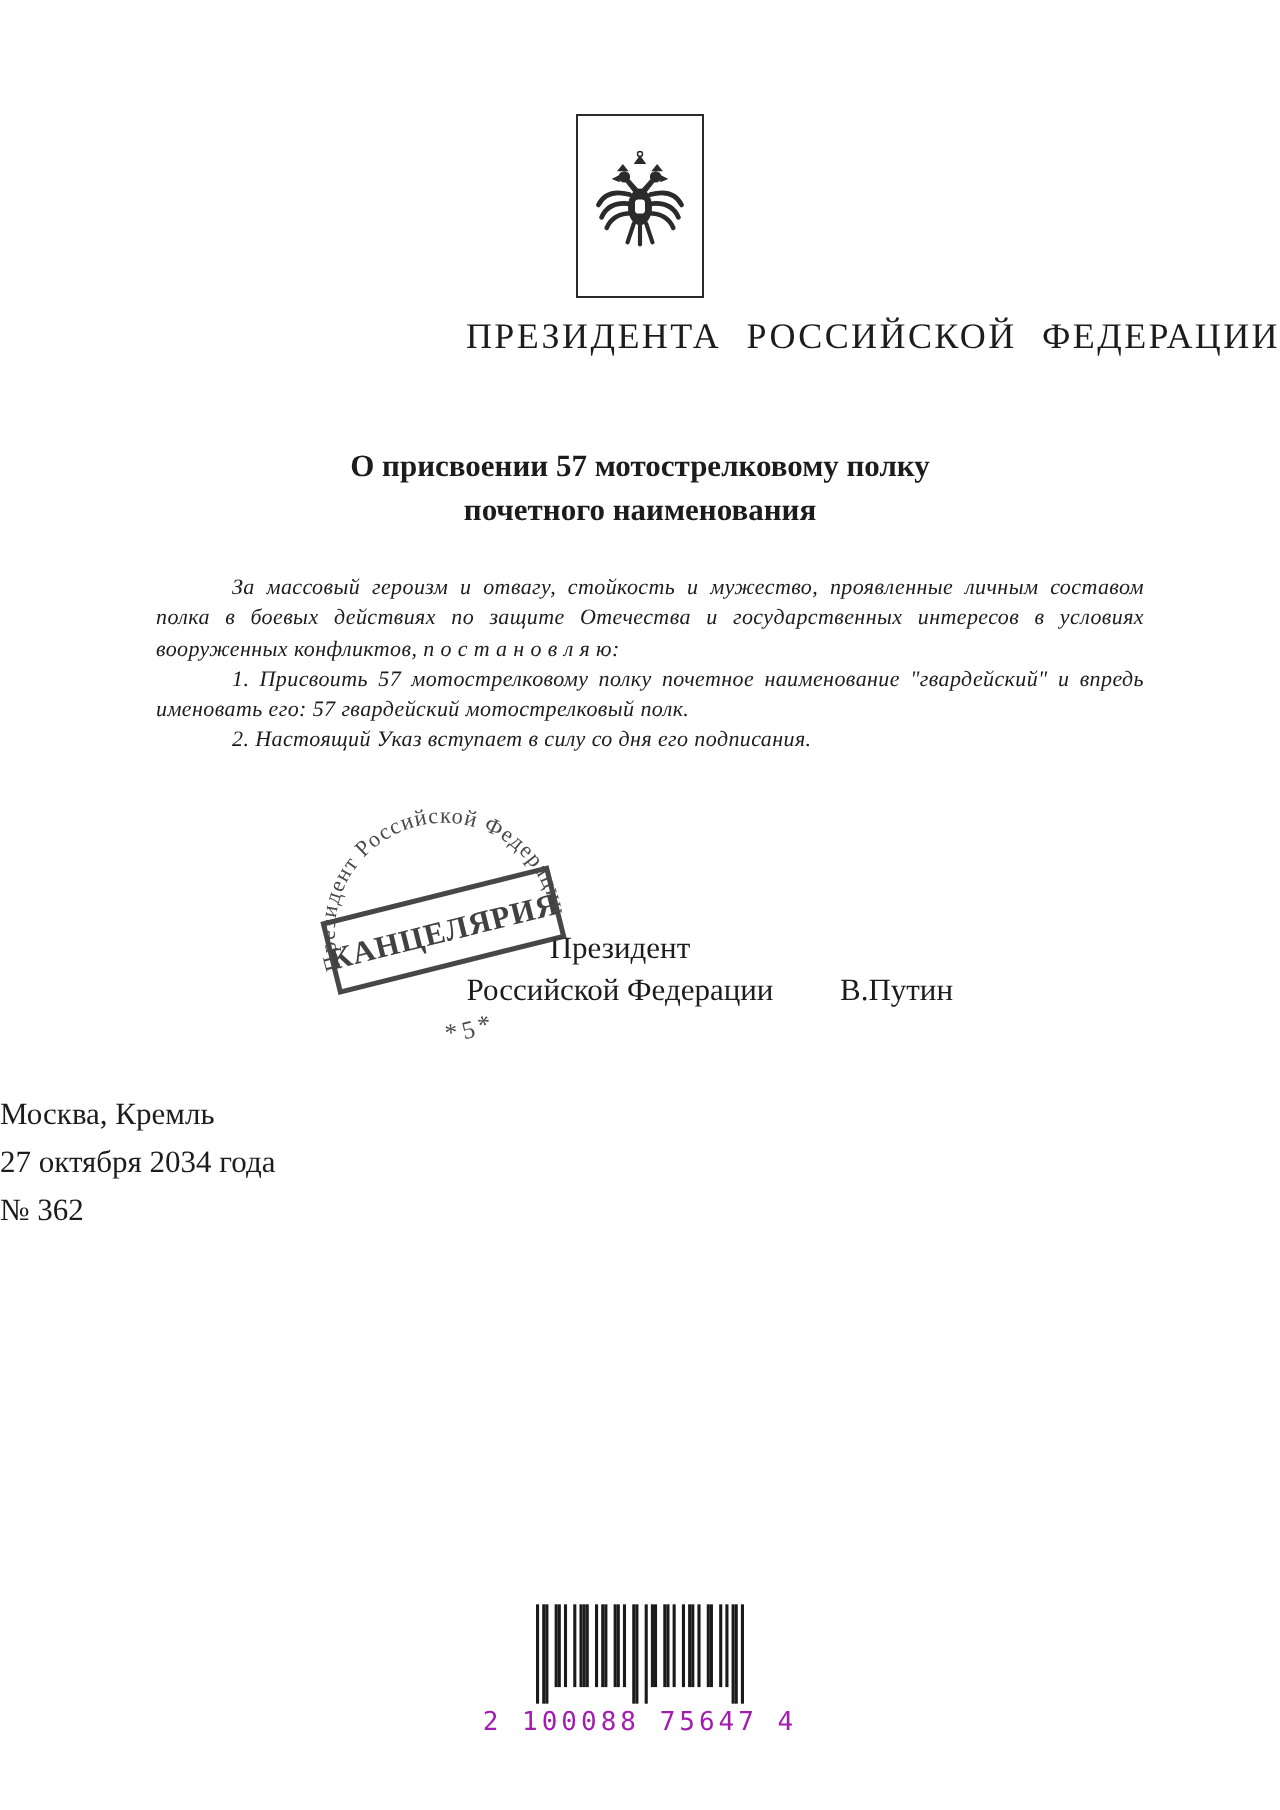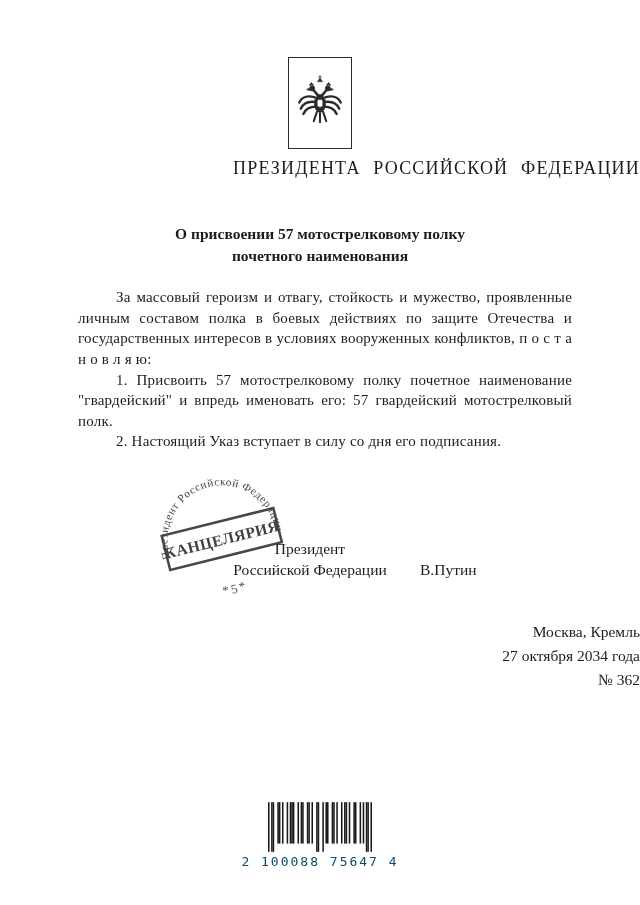--- a/index.html
+++ b/index.html
@@ -42,24 +42,25 @@
   }
   .doc-heading {
     margin-top: 44px;
     text-align: center;
     font-size: 15.5px;
     font-weight: bold;
     line-height: 1.4;
   }
   .doc-body {
     margin: 21px 68px 0 78px;
-    font-size: 15px;
+    font-size: 11px;
     line-height: 1.37;
     text-align: justify;
     letter-spacing: 0.2px;
+    font-style: italic;
   }
   .doc-body p { margin: 0; text-indent: 38px; }
   .sig-area {
     position: relative;
     margin-top: 86px;
     height: 60px;
   }
   .sig-row {
     display: flex;
     align-items: flex-end;
@@ -75,36 +76,35 @@
     width: 156px;
     height: 156px;
     transform: rotate(-14deg);
     opacity: 0.93;
     pointer-events: none;
   }
   .footer {
     margin-top: 22px;
     font-size: 15.5px;
     line-height: 1.55;
-    text-align: right;
   }
   .barcode-block {
     position: absolute;
     left: 0;
     right: 0;
     bottom: 36px;
     text-align: center;
   }
   .barcode-bars { display: block; margin: 0 auto; }
   .barcode-digits {
     margin-top: 2px;
     font-family: "DejaVu Sans Mono", monospace;
     font-size: 13px;
     letter-spacing: 2px;
-    color: #0c4a6e;
+    color: #a21caf;
   }
   .stamp-svg text { font-family: "Liberation Serif", serif; }
 </style>
 </head>
 <body>
 
 <div class="page">
 
   <div class="coat-box">
     <svg viewBox="0 0 100 110" width="52" height="76" aria-hidden="true">

